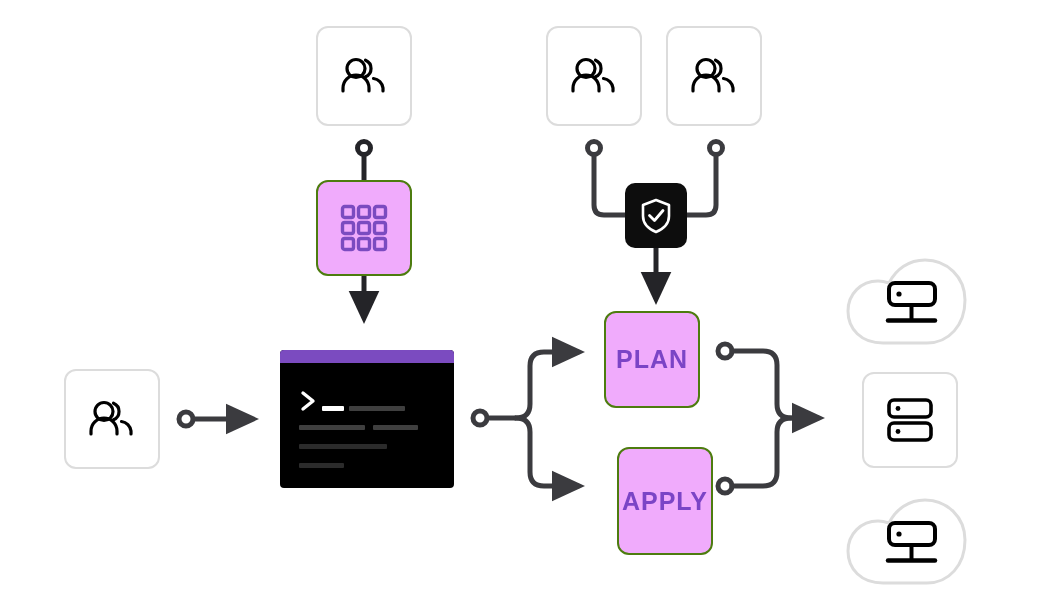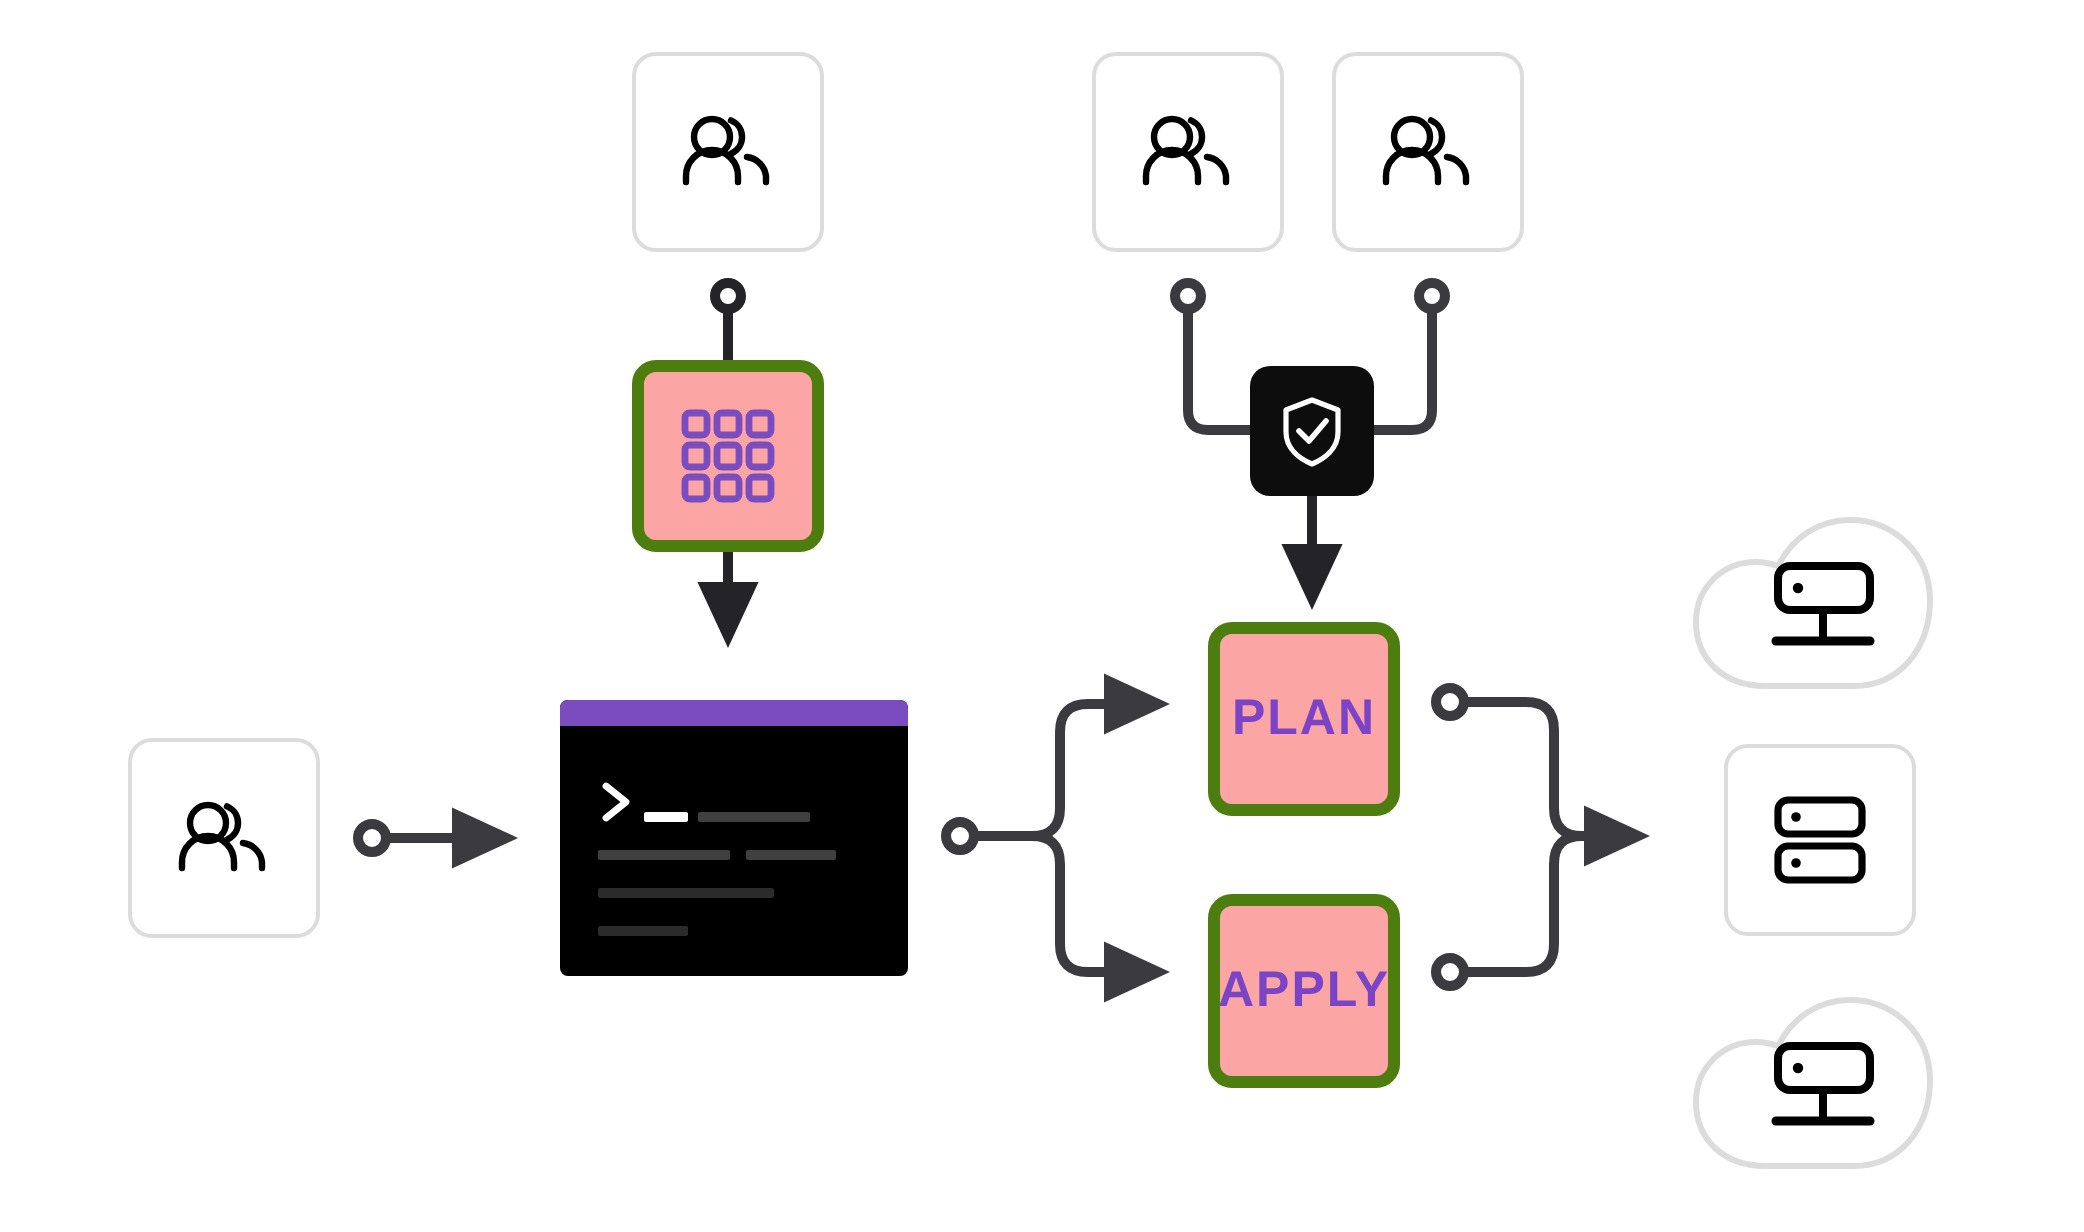--- a/index.html
+++ b/index.html
@@ -13,23 +13,23 @@
   .node{position:absolute;box-sizing:border-box;}
 
   
   .box-light{
     border:2px solid #dcdcdc;
     border-radius:12px;
     background:#ffffff;
     display:flex;align-items:center;justify-content:center;
   }
   .box-purple{
-    border:6px solid #4d7c0f;
+    border:2px solid #4d7c0f;
     border-radius:12px;
-    background:#fca5a5;
+    background:#f0abfc;
     display:flex;align-items:center;justify-content:center;
   }
   .box-dark{
     background:#0d0d0d;
     border-radius:10px;
     display:flex;align-items:center;justify-content:center;
   }
   .stage-label{
     color:#7b44c6;
     font-weight:bold;
@@ -180,21 +180,21 @@
       <div class="term-line" style="left:93px;top:62px;width:45px;height:5px;background:#3f3f3f;"></div>
       <div class="term-line" style="left:19px;top:81px;width:88px;height:5px;background:#2b2b2b;"></div>
       <div class="term-line" style="left:19px;top:100px;width:45px;height:5px;background:#2b2b2b;"></div>
     </div>
   </div>
 
   <div class="node box-purple" style="left:604px;top:311px;width:96px;height:97px;">
     <span class="stage-label">PLAN</span>
   </div>
 
-  <div class="node box-purple" style="left:604px;top:447px;width:96px;height:97px;justify-content:center;">
+  <div class="node box-purple" style="left:617px;top:447px;width:96px;height:108px;justify-content:center;">
     <span class="stage-label">APPLY</span>
   </div>
 
   <div class="node" style="left:845px;top:255px;width:130px;height:92px;">
     <svg width="130" height="92" viewBox="0 0 130 92">
       <path d="M 38 88 C 16 88 3 74 3 56 C 3 39 16 26 33 26 C 37 26 41 27 44 28 C 51 14 64 5 80 5 C 102 5 120 22 120 45 C 120 70 104 88 82 88 Z" fill="none" stroke="#dcdcdc" stroke-width="3"></path>
       <rect x="44" y="28" width="46" height="22" rx="6" fill="none" stroke="#000" stroke-width="4"></rect>
       <circle cx="54" cy="39" r="2.6" fill="#000"></circle>
       <line x1="66.5" y1="50" x2="66.5" y2="64" stroke="#000" stroke-width="4"></line>
       <line x1="43" y1="65.5" x2="90" y2="65.5" stroke="#000" stroke-width="4.5" stroke-linecap="round"></line>

